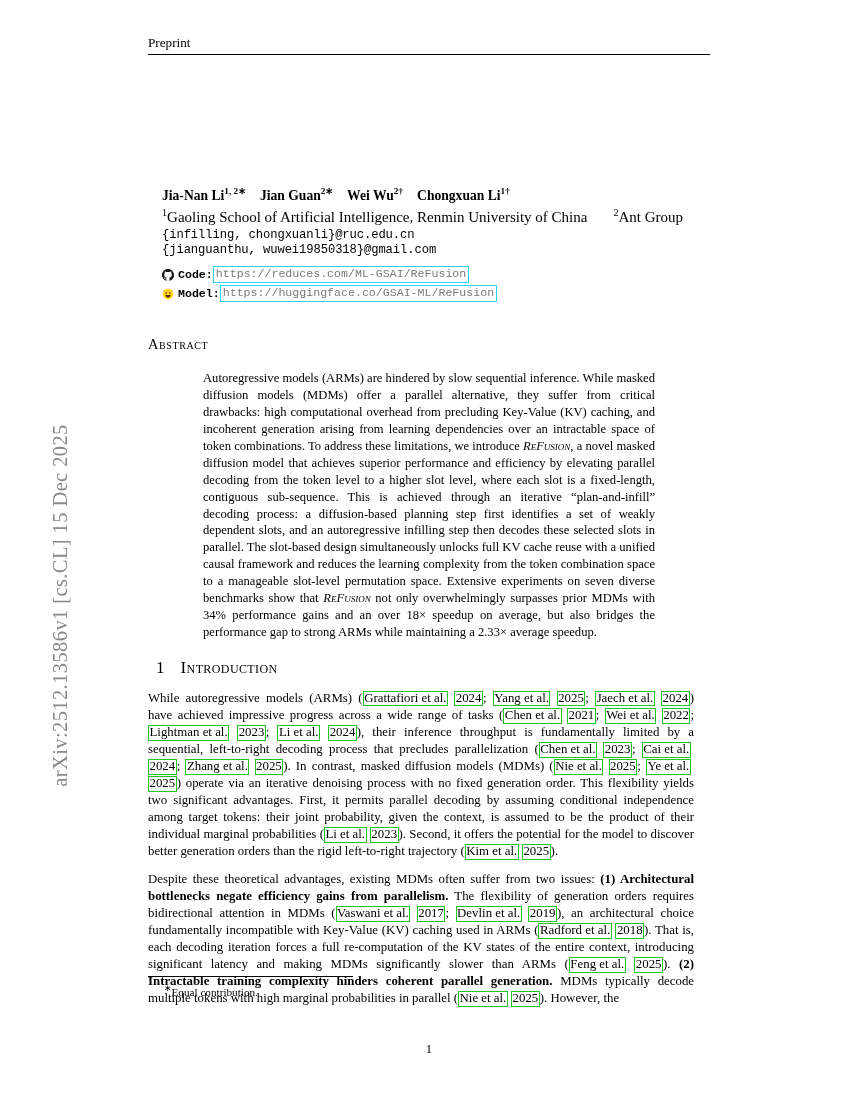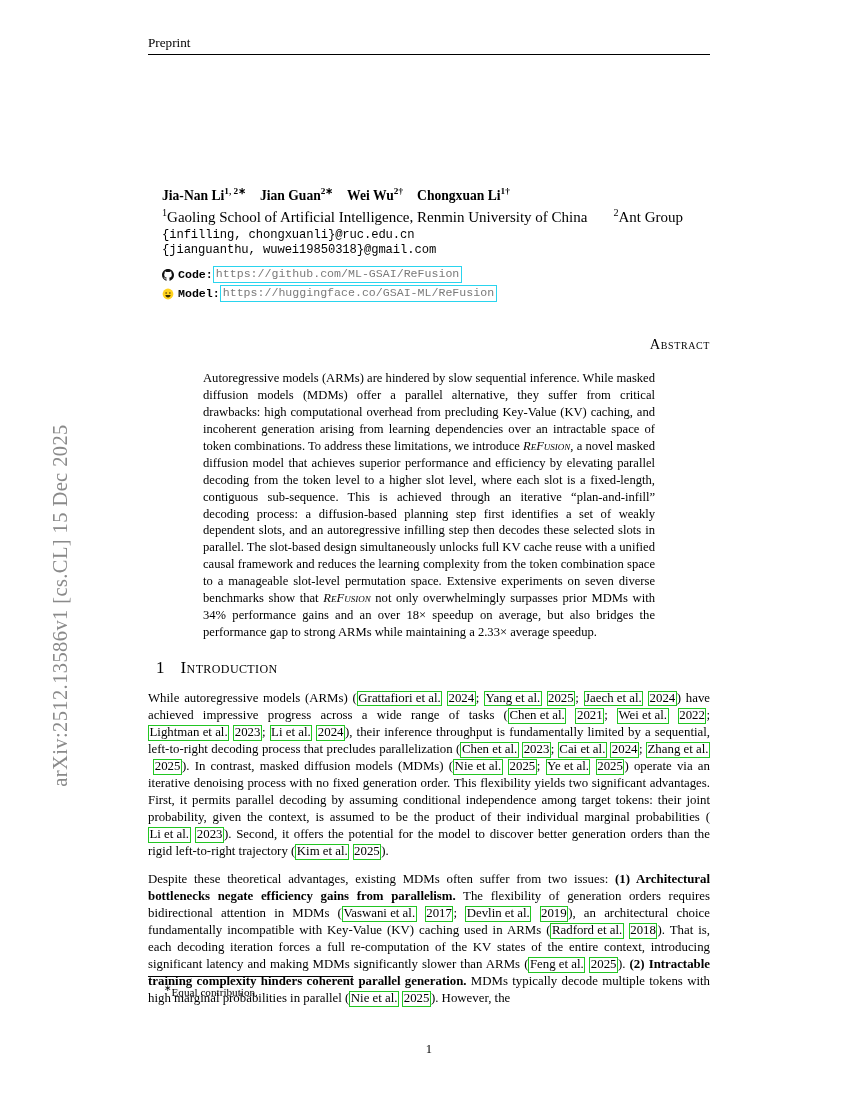--- a/index.html
+++ b/index.html
@@ -147,21 +147,21 @@
     line-height: 1.15;
     text-decoration: none;
   }
 
   
   #abstract-head {
     position: absolute;
     top: 336px;
     left: 0;
     width: 562px;
-    text-align: right;
+    text-align: left;
     font-size: 14.5px;
     font-variant: small-caps;
     letter-spacing: 0.6px;
   }
   #abstract-body {
     position: absolute;
     top: 370px;
     left: 55px;
     width: 452px;
     font-size: 12.6px;
@@ -185,21 +185,21 @@
 
   #intro-body {
     position: absolute;
     top: 690px;
     left: 0px;
     width: 562px;
     font-size: 12.85px;
     line-height: 1.325;
     text-align: justify;
   }
-  #intro-body p { margin: 0 0 11px 0; }
+  #intro-body p { margin: 0 16px 11px 0; }
 
   
   .cite {
     border: 1.1px solid #22c522;
     padding: 0 0.5px;
     color: #000;
     text-decoration: none;
     white-space: nowrap;
     line-height: 1.05;
     display: inline-block;
@@ -264,21 +264,21 @@
         <svg width="12" height="12" viewBox="0 0 16 16" aria-hidden="true">
           <path fill="#111111" d="M8 0C3.58 0 0 3.58 0 8c0 3.54 2.29 6.53 5.47 7.59.4.07.55-.17.55-.38
           0-.19-.01-.82-.01-1.49-2.01.37-2.53-.49-2.69-.94-.09-.23-.48-.94-.82-1.13-.28-.15-.68-.52-.01-.53.63-.01
           1.08.58 1.23.82.72 1.21 1.87.87 2.33.66.07-.52.28-.87.51-1.07-1.78-.2-3.64-.89-3.64-3.95
           0-.87.31-1.59.82-2.15-.08-.2-.36-1.02.08-2.12 0 0 .67-.21 2.2.82a7.4 7.4 0 0 1 2-.27c.68 0
           1.36.09 2 .27 1.53-1.04 2.2-.82 2.2-.82.44 1.1.16 1.92.08 2.12.51.56.82 1.27.82 2.15 0
           3.07-1.87 3.75-3.65 3.95.29.25.54.73.54 1.48 0 1.07-.01 1.93-.01 2.2 0 .21.15.46.55.38A8.01 8.01 0 0 0 16 8c0-4.42-3.58-8-8-8z"></path>
         </svg>
       </span>
       <span class="link-key">Code:</span>
-      <a class="link-url" href="#">https://github.com/ML-GSAI/ReFusion</a>
+      <a class="link-url" href="#">https://reduces.com/ML-GSAI/ReFusion</a>
     </div>
     <div class="link-row">
       <span class="link-ico">
         <svg width="12" height="12" viewBox="0 0 16 16" aria-hidden="true">
           <circle cx="8" cy="8" r="7.2" fill="#FFD21E"></circle>
           <circle cx="5.5" cy="6.6" r="1.05" fill="#3a2c00"></circle>
           <circle cx="10.5" cy="6.6" r="1.05" fill="#3a2c00"></circle>
           <path d="M4.6 9.4c0 1.9 1.5 3.3 3.4 3.3s3.4-1.4 3.4-3.3z" fill="#3a2c00"></path>
         </svg>
       </span>

